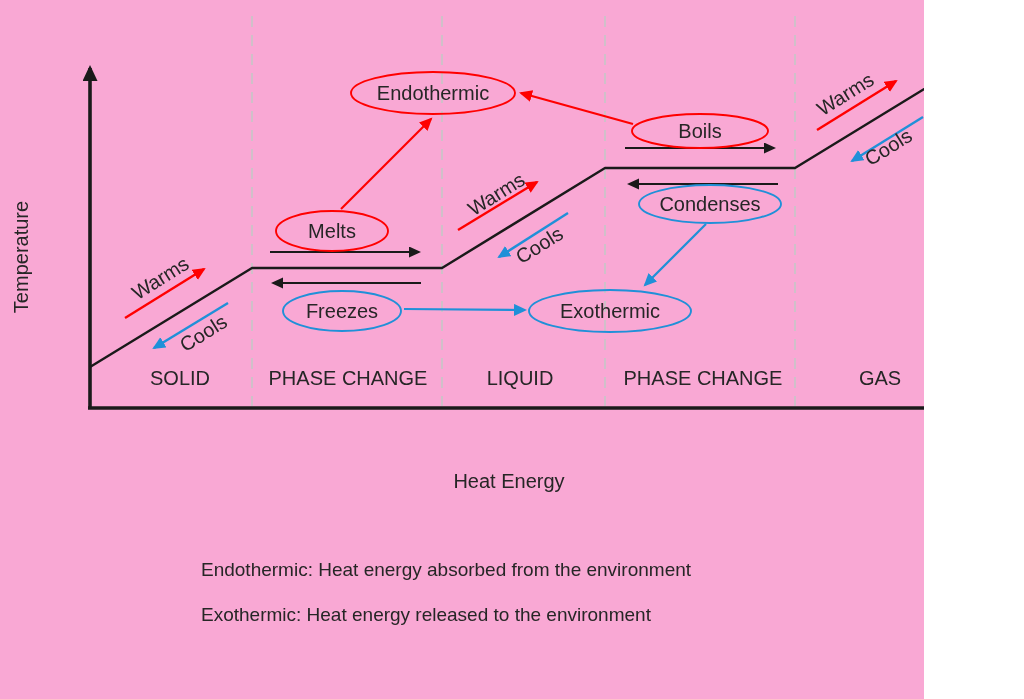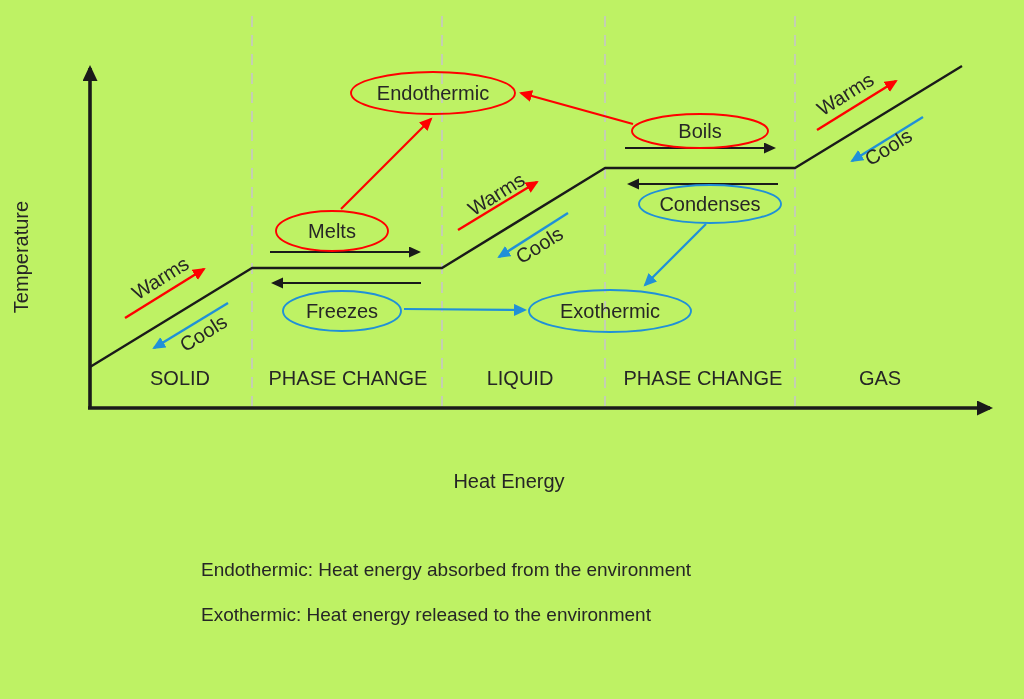--- a/index.html
+++ b/index.html
@@ -5,22 +5,22 @@
   :root{
     --ink:#1a1a1a;
     --text:#262626;
     --endothermic-red:#ff0000;
     --exothermic-blue:#2090d8;
     --boundary-gray:#c6c6c6;
   }
   html,body{margin:0;padding:0;background:#ffffff;}
   .canvas{
     position:relative;
-    width:1024px;height:699px;
-    background:#bef264;
+    width:924px;height:699px;
+    background:#f9a8d4;
     overflow:hidden;
     font-family:"Liberation Sans",sans-serif;
   }
   svg{display:block;}
   svg text{
     font-family:"Liberation Sans",sans-serif;
     fill:var(--text);
   }
   .ink-stroke{stroke:var(--ink);fill:none;}
   .red-stroke{stroke:var(--endothermic-red);fill:none;}

